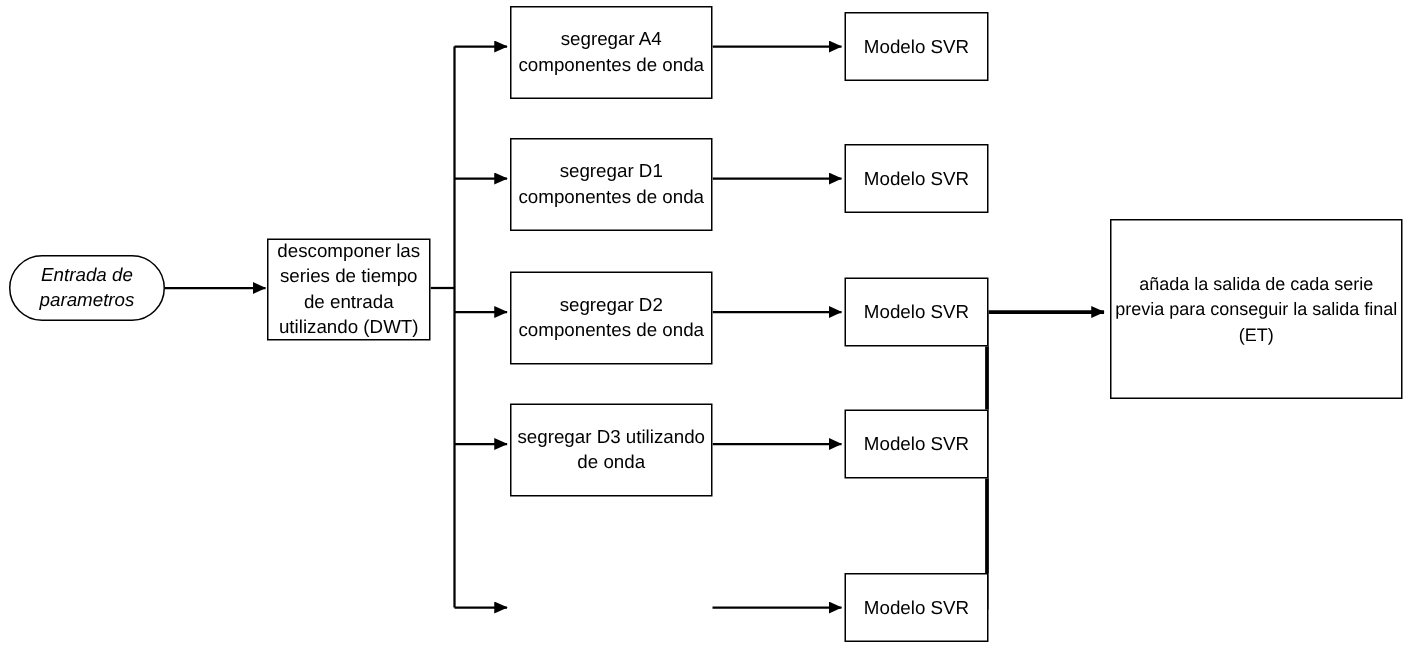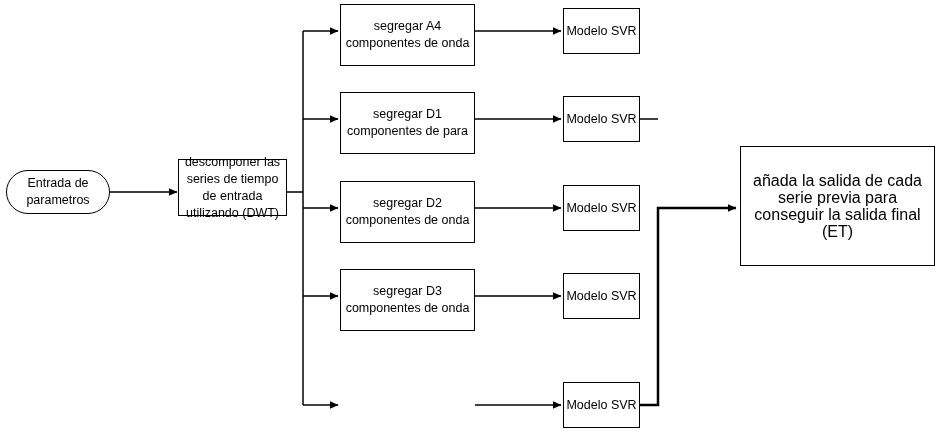--- a/index.html
+++ b/index.html
@@ -40,54 +40,55 @@
     display: block;
     width: 100%;
   }
   .stadium {
     left: 6px;
     top: 170px;
     width: 104px;
     height: 44px;
     border-radius: 22px;
     padding: 0 8px;
+    font-style: italic;
   }
   .decompose {
     left: 178px;
     top: 159px;
     width: 109px;
-    height: 57px;
+    height: 68px;
     padding: 5px 2px;
   }
   .segregate {
     left: 340px;
     width: 135px;
     height: 62px;
   }
   .model {
     left: 563px;
-    width: 77px;
+    width: 96px;
     height: 46px;
   }
   .seg-0 { top: 4px; }
   .seg-1 { top: 92px; }
   .seg-2 { top: 181px; }
   .seg-3 { top: 269px; }
   .seg-4 { top: 378px; }
   .mod-0 { top: 8px; }
   .mod-1 { top: 96px; }
   .mod-2 { top: 185px; }
   .mod-3 { top: 273px; }
   .mod-4 { top: 382px; }
   .output {
     left: 740px;
     top: 146px;
     width: 195px;
     height: 120px;
-    font-size: 16px;
+    font-size: 12px;
     line-height: 17px;
     padding: 0 2px;
   }
 </style>
 </head>
 <body>
 
 <div class="canvas">
 
   <svg class="connectors" viewBox="0 0 942 437" xmlns="http://www.w3.org/2000/svg">
@@ -124,27 +125,27 @@
   </div>
 
   <div class="node decompose">
     <span>descomponer las series de tiempo de entrada utilizando (DWT)</span>
   </div>
 
   <div class="node segregate seg-0">
     <span>segregar A4 componentes de onda</span>
   </div>
   <div class="node segregate seg-1">
-    <span>segregar D1 componentes de para</span>
+    <span>segregar D1 componentes de onda</span>
   </div>
   <div class="node segregate seg-2">
     <span>segregar D2 componentes de onda</span>
   </div>
   <div class="node segregate seg-3">
-    <span>segregar D3 componentes de onda</span>
+    <span>segregar D3 utilizando de onda</span>
   </div>
 
   <div class="node model mod-0">
     <span>Modelo SVR</span>
   </div>
   <div class="node model mod-1">
     <span>Modelo SVR</span>
   </div>
   <div class="node model mod-2">
     <span>Modelo SVR</span>

